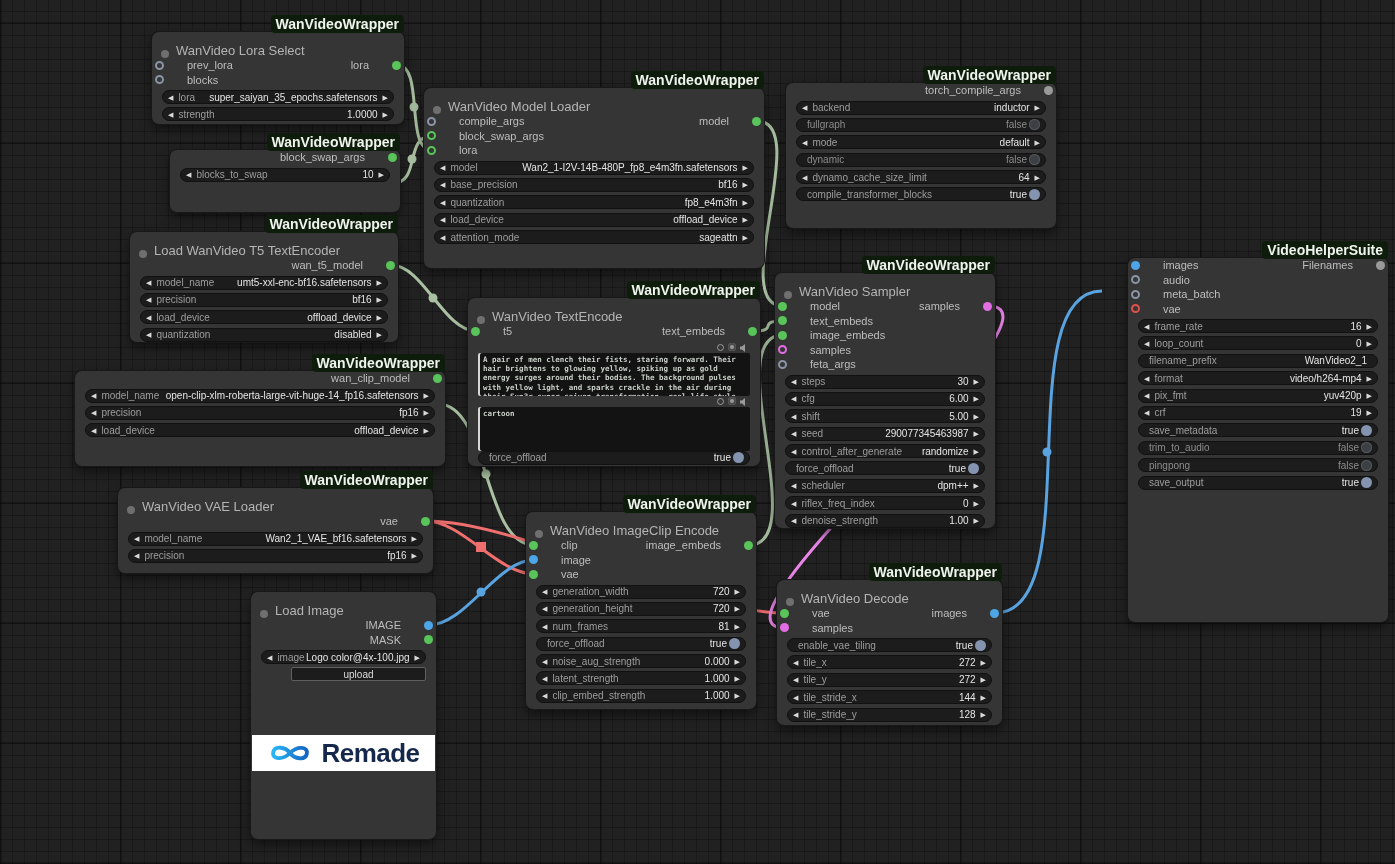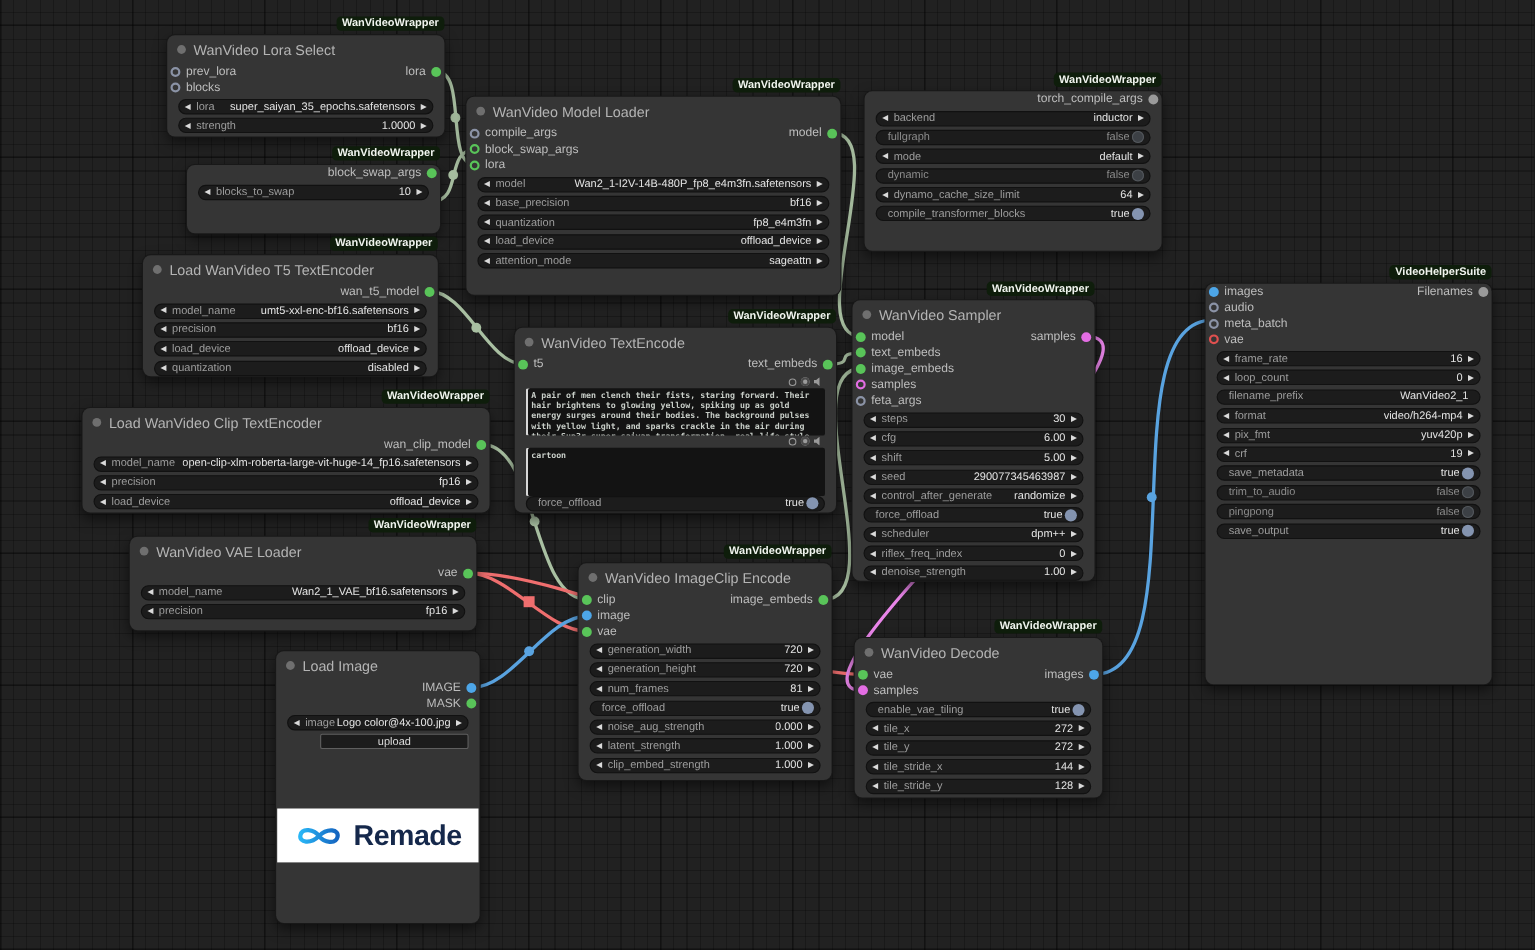--- a/index.html
+++ b/index.html
@@ -15,34 +15,34 @@
       repeating-linear-gradient(0deg, rgba(0,0,0,.28) 0 2px, transparent 2px 120px);
   }
   #wires{position:absolute;left:0;top:0;z-index:0;}
   .node{
     position:absolute;z-index:1;background:#353535;border-radius:7px;
     box-shadow:0 0 0 1px #181818, 0 5px 12px rgba(0,0,0,.55);
     color:#cfcfcf;
   }
   .badge{
     position:absolute;right:0;top:-17px;background:#0e1d0b;color:#f0f4ee;
-    font-size:10px;font-weight:bold;padding:1px 5px;border-radius:4px;white-space:nowrap;
+    font-size:14px;font-weight:bold;padding:1px 5px;border-radius:4px;white-space:nowrap;
   }
-  .ntitle{height:26px;display:flex;align-items:center;gap:7px;padding:0 9px;}
+  .ntitle{height:26px;display:flex;align-items:flex-end;gap:7px;padding:0 9px;}
   .ndot{width:8px;height:8px;border-radius:50%;background:#6f6f6f;flex:0 0 auto;}
   .ntext{font-size:13px;color:#b4b4b4;white-space:nowrap;}
   .help{margin-left:auto;color:#b0b0b0;font-size:13px;font-weight:bold;}
   .vhs-cam{display:flex;align-items:center;margin-left:2px;}
   .mini-circ{width:8px;height:8px;border-radius:50%;background:#8f8f8f;display:inline-block;
     box-shadow:inset 0 0 0 2px #555;margin-left:2px;}
   .srow{height:14.5px;display:flex;justify-content:space-between;align-items:center;padding:0 3px;}
   .sside{display:flex;align-items:center;min-width:0;}
   .sdot{width:9px;height:9px;border-radius:50%;flex:0 0 auto;}
   .sdot.ring{background:transparent !important;border:2px solid currentColor;width:9px;height:9px;}
-  .slabel{font-size:11px;color:#bdbdbd;margin:0 5px;white-space:nowrap;}
+  .slabel{font-size:11px;color:#bdbdbd;margin:0 23px;white-space:nowrap;}
   .widgets{margin-top:3px;}
   .widget{
     height:14px;margin:0 10px 3.4px;border-radius:7px;background:#1c1c1c;
     border:1px solid #111;display:flex;align-items:center;font-size:10px;padding:0 5px;
   }
   .warrow{font-size:7px;color:#dadada;flex:0 0 auto;line-height:1;}
   .wlabel{color:#9d9d9d;margin-left:5px;white-space:nowrap;}
   .wvalue{color:#e4e4e4;margin-left:auto;margin-right:5px;white-space:nowrap;overflow:hidden;}
   .widget.toggle .wvalue{margin-right:2px;}
   .knob{width:11px;height:11px;border-radius:50%;background:#8494b0;flex:0 0 auto;}
@@ -50,21 +50,21 @@
   .widget.off .wlabel,.widget.off .wvalue{color:#8b8b8b;}
   .widget.btn{border-radius:2px;border:1px solid #5f5f5f;justify-content:center;color:#ddd;margin-left:40px;}
   .ta-icons{height:11px;display:flex;justify-content:flex-end;align-items:center;gap:4px;padding-right:12px;}
   .ti-ring{width:7px;height:7px;border-radius:50%;border:1px solid #9a9a9a;}
   .ti-gear{width:8px;height:8px;border-radius:50%;background:#9a9a9a;box-shadow:inset 0 0 0 2px #4a4a4a;}
   .ta{
     margin:0 10px;background:#131313;border-radius:2px;padding:2px 3px 2px 5px;
     font-family:"DejaVu Sans Mono",monospace;font-size:7.5px;line-height:9.4px;font-weight:bold;
     color:#c9cfc9;overflow:hidden;white-space:pre-wrap;box-shadow:inset 2px 0 0 #d8d8d8;
   }
-  .preview{margin:54px 1px 0;height:49px;background:#ffffff;display:flex;align-items:center;justify-content:center;gap:8px;}
+  .preview{margin:54px 1px 0;height:36px;background:#ffffff;display:flex;align-items:center;justify-content:center;gap:8px;}
   .preview .brand{font-size:26px;font-weight:bold;color:#15284b;letter-spacing:-0.5px;}
   .c-green{color:#59c459;background:#59c459;}
   .c-blue{color:#4da6e8;background:#4da6e8;}
   .c-pink{color:#e36de3;background:#e36de3;}
   .c-grey{color:#8b93a6;background:#8b93a6;}
   .c-red{color:#e0504f;background:#e0504f;}
   .c-greyfill{color:#9a9a9a;background:#9a9a9a;}
 </style>
 </head>
 <body>
@@ -192,24 +192,20 @@
           <span class="warrow">◀</span>
           <span class="wlabel">quantization</span>
           <span class="wvalue">disabled</span>
           <span class="warrow">▶</span>
         </div>
       </div>
   </div>
 
   <div class="node" style="left:75px;top:371px;width:370px;height:95px">
     <div class="badge">WanVideoWrapper</div>
-    <div class="ntitle">
-      <span class="ndot"></span>
-      <span class="ntext">Load WanVideo Clip TextEncoder</span>
-    </div>
     <div class="slots">
         <div class="srow">
           <div class="sside"></div>
           <div class="sside">
             <span class="slabel">wan_clip_model</span>
             <span class="sdot c-green"></span>
           </div>
         </div>
       </div>
     <div class="widgets">
@@ -699,21 +695,21 @@
         </div>
         <div class="widget">
           <span class="warrow">◀</span>
           <span class="wlabel">tile_stride_y</span>
           <span class="wvalue">128</span>
           <span class="warrow">▶</span>
         </div>
       </div>
   </div>
 
-  <div class="node" style="left:1096px;top:258px;width:260px;height:364px">
+  <div class="node" style="left:1128px;top:258px;width:260px;height:364px">
     <div class="badge">VideoHelperSuite</div>
     <div class="slots">
         <div class="srow">
           <div class="sside">
             <span class="sdot c-blue"></span>
             <span class="slabel">images</span>
           </div>
           <div class="sside">
             <span class="slabel">Filenames</span>
             <span class="sdot c-greyfill"></span>

